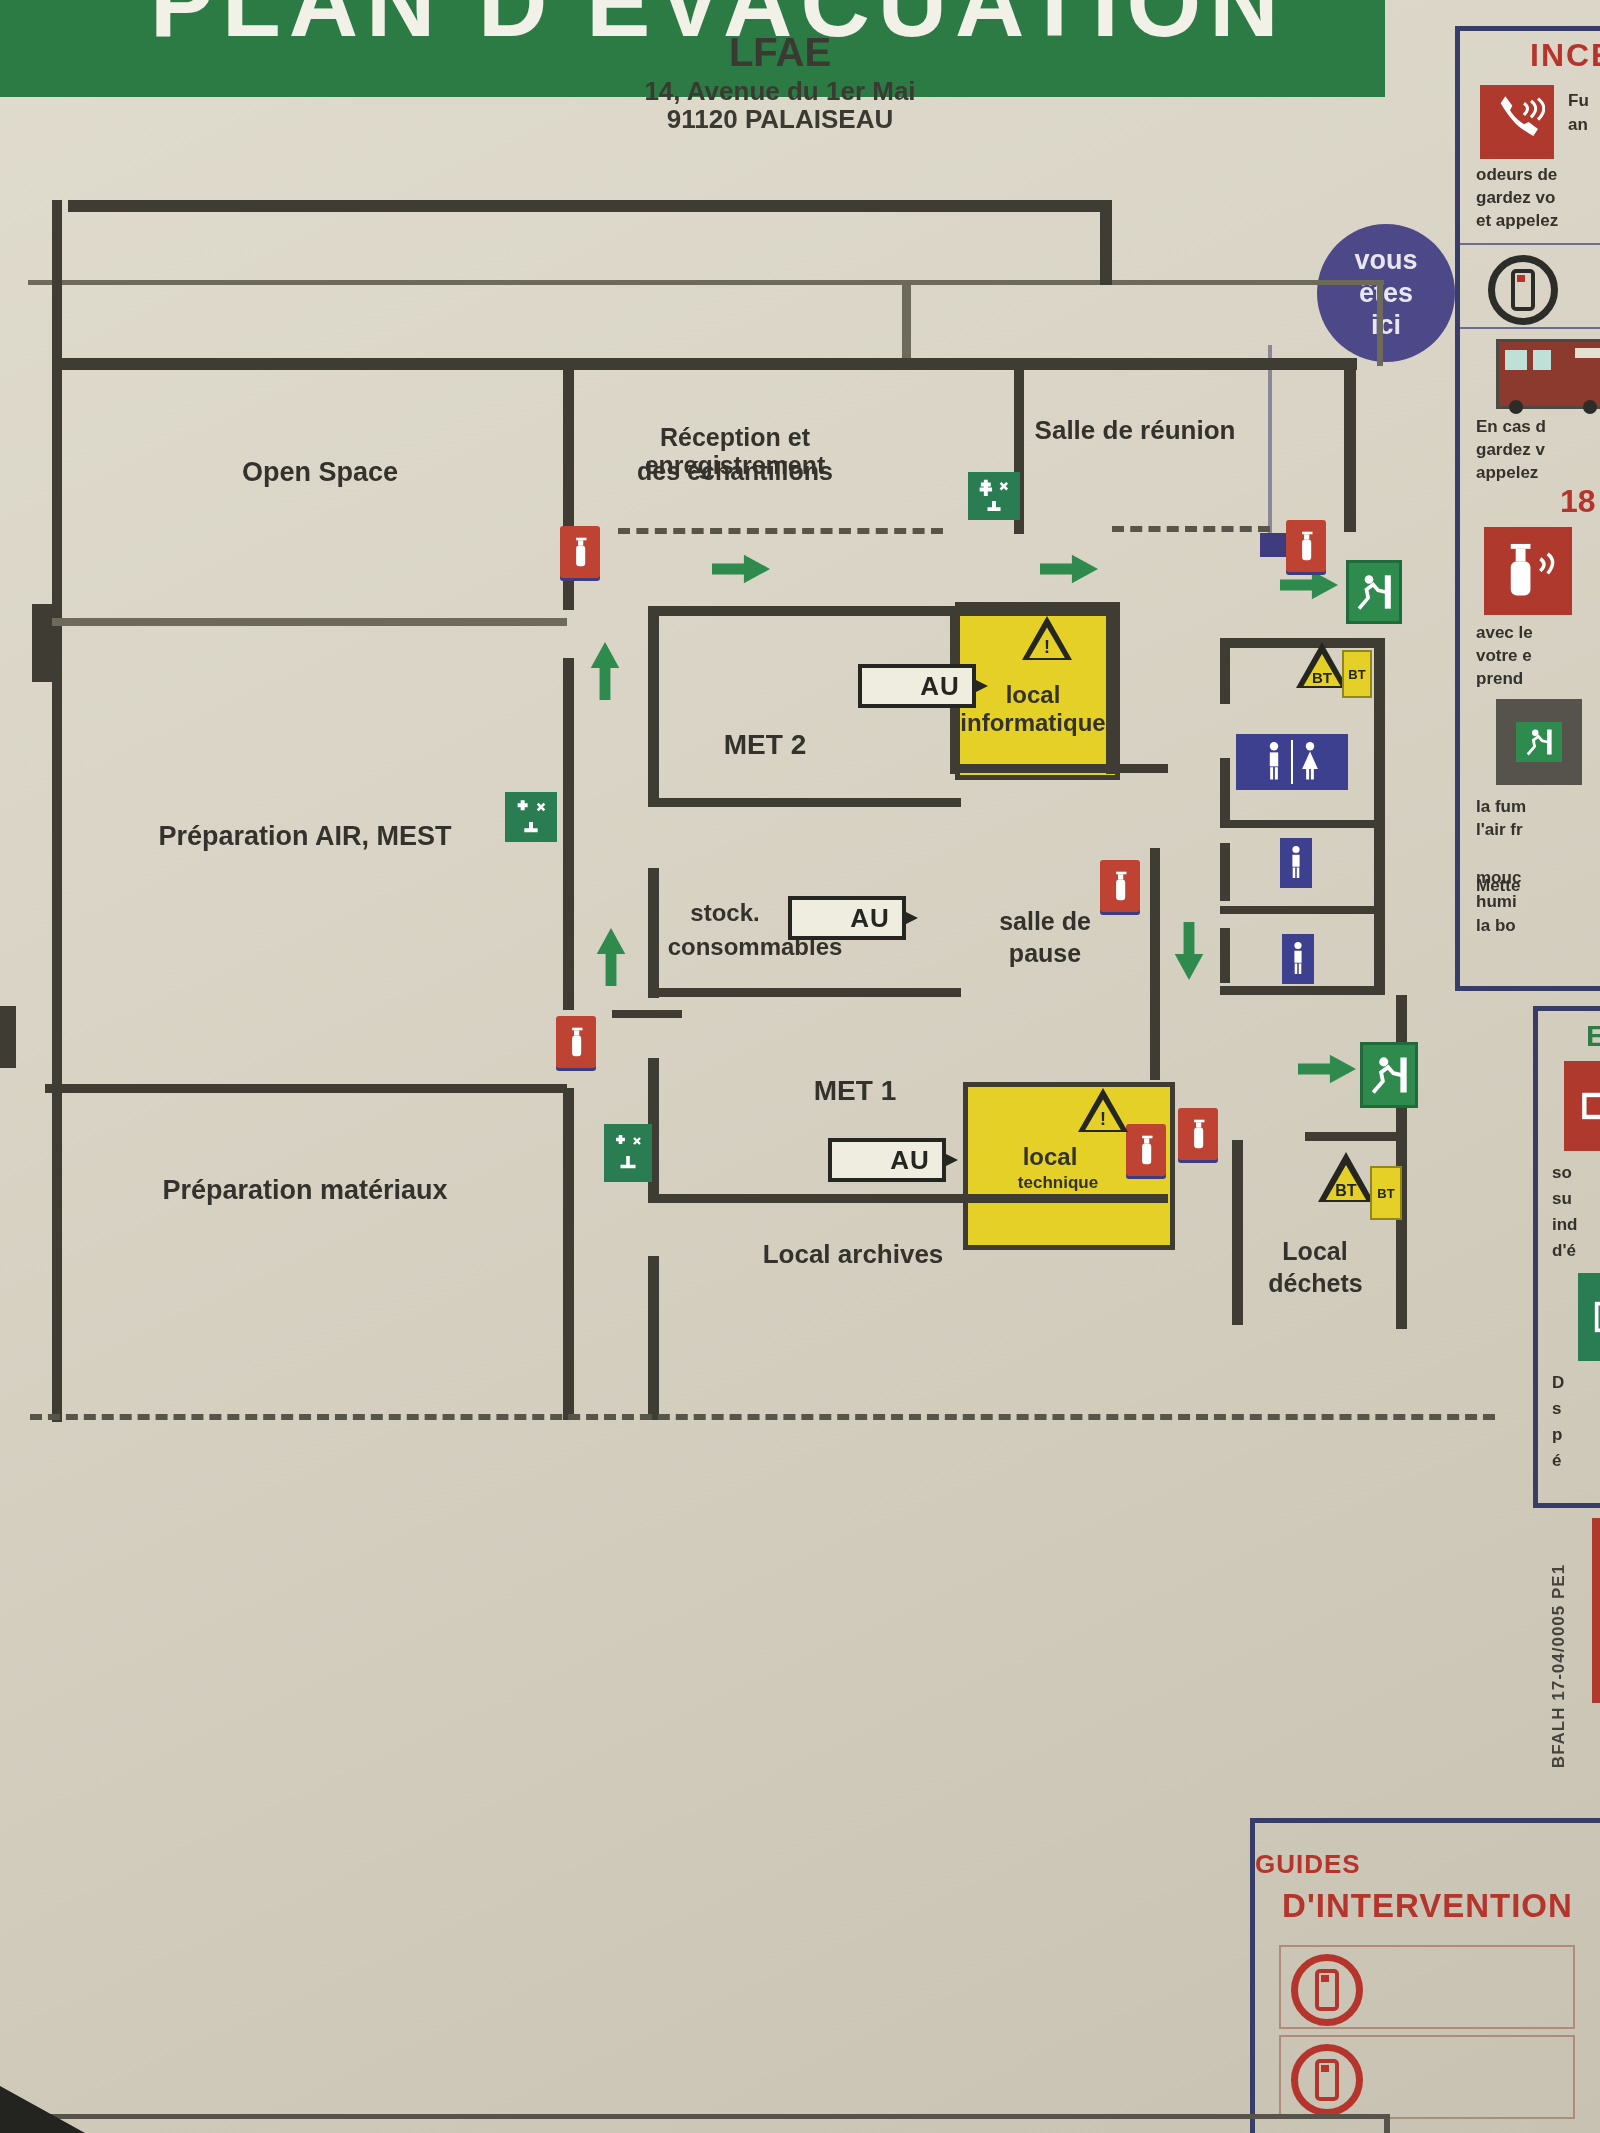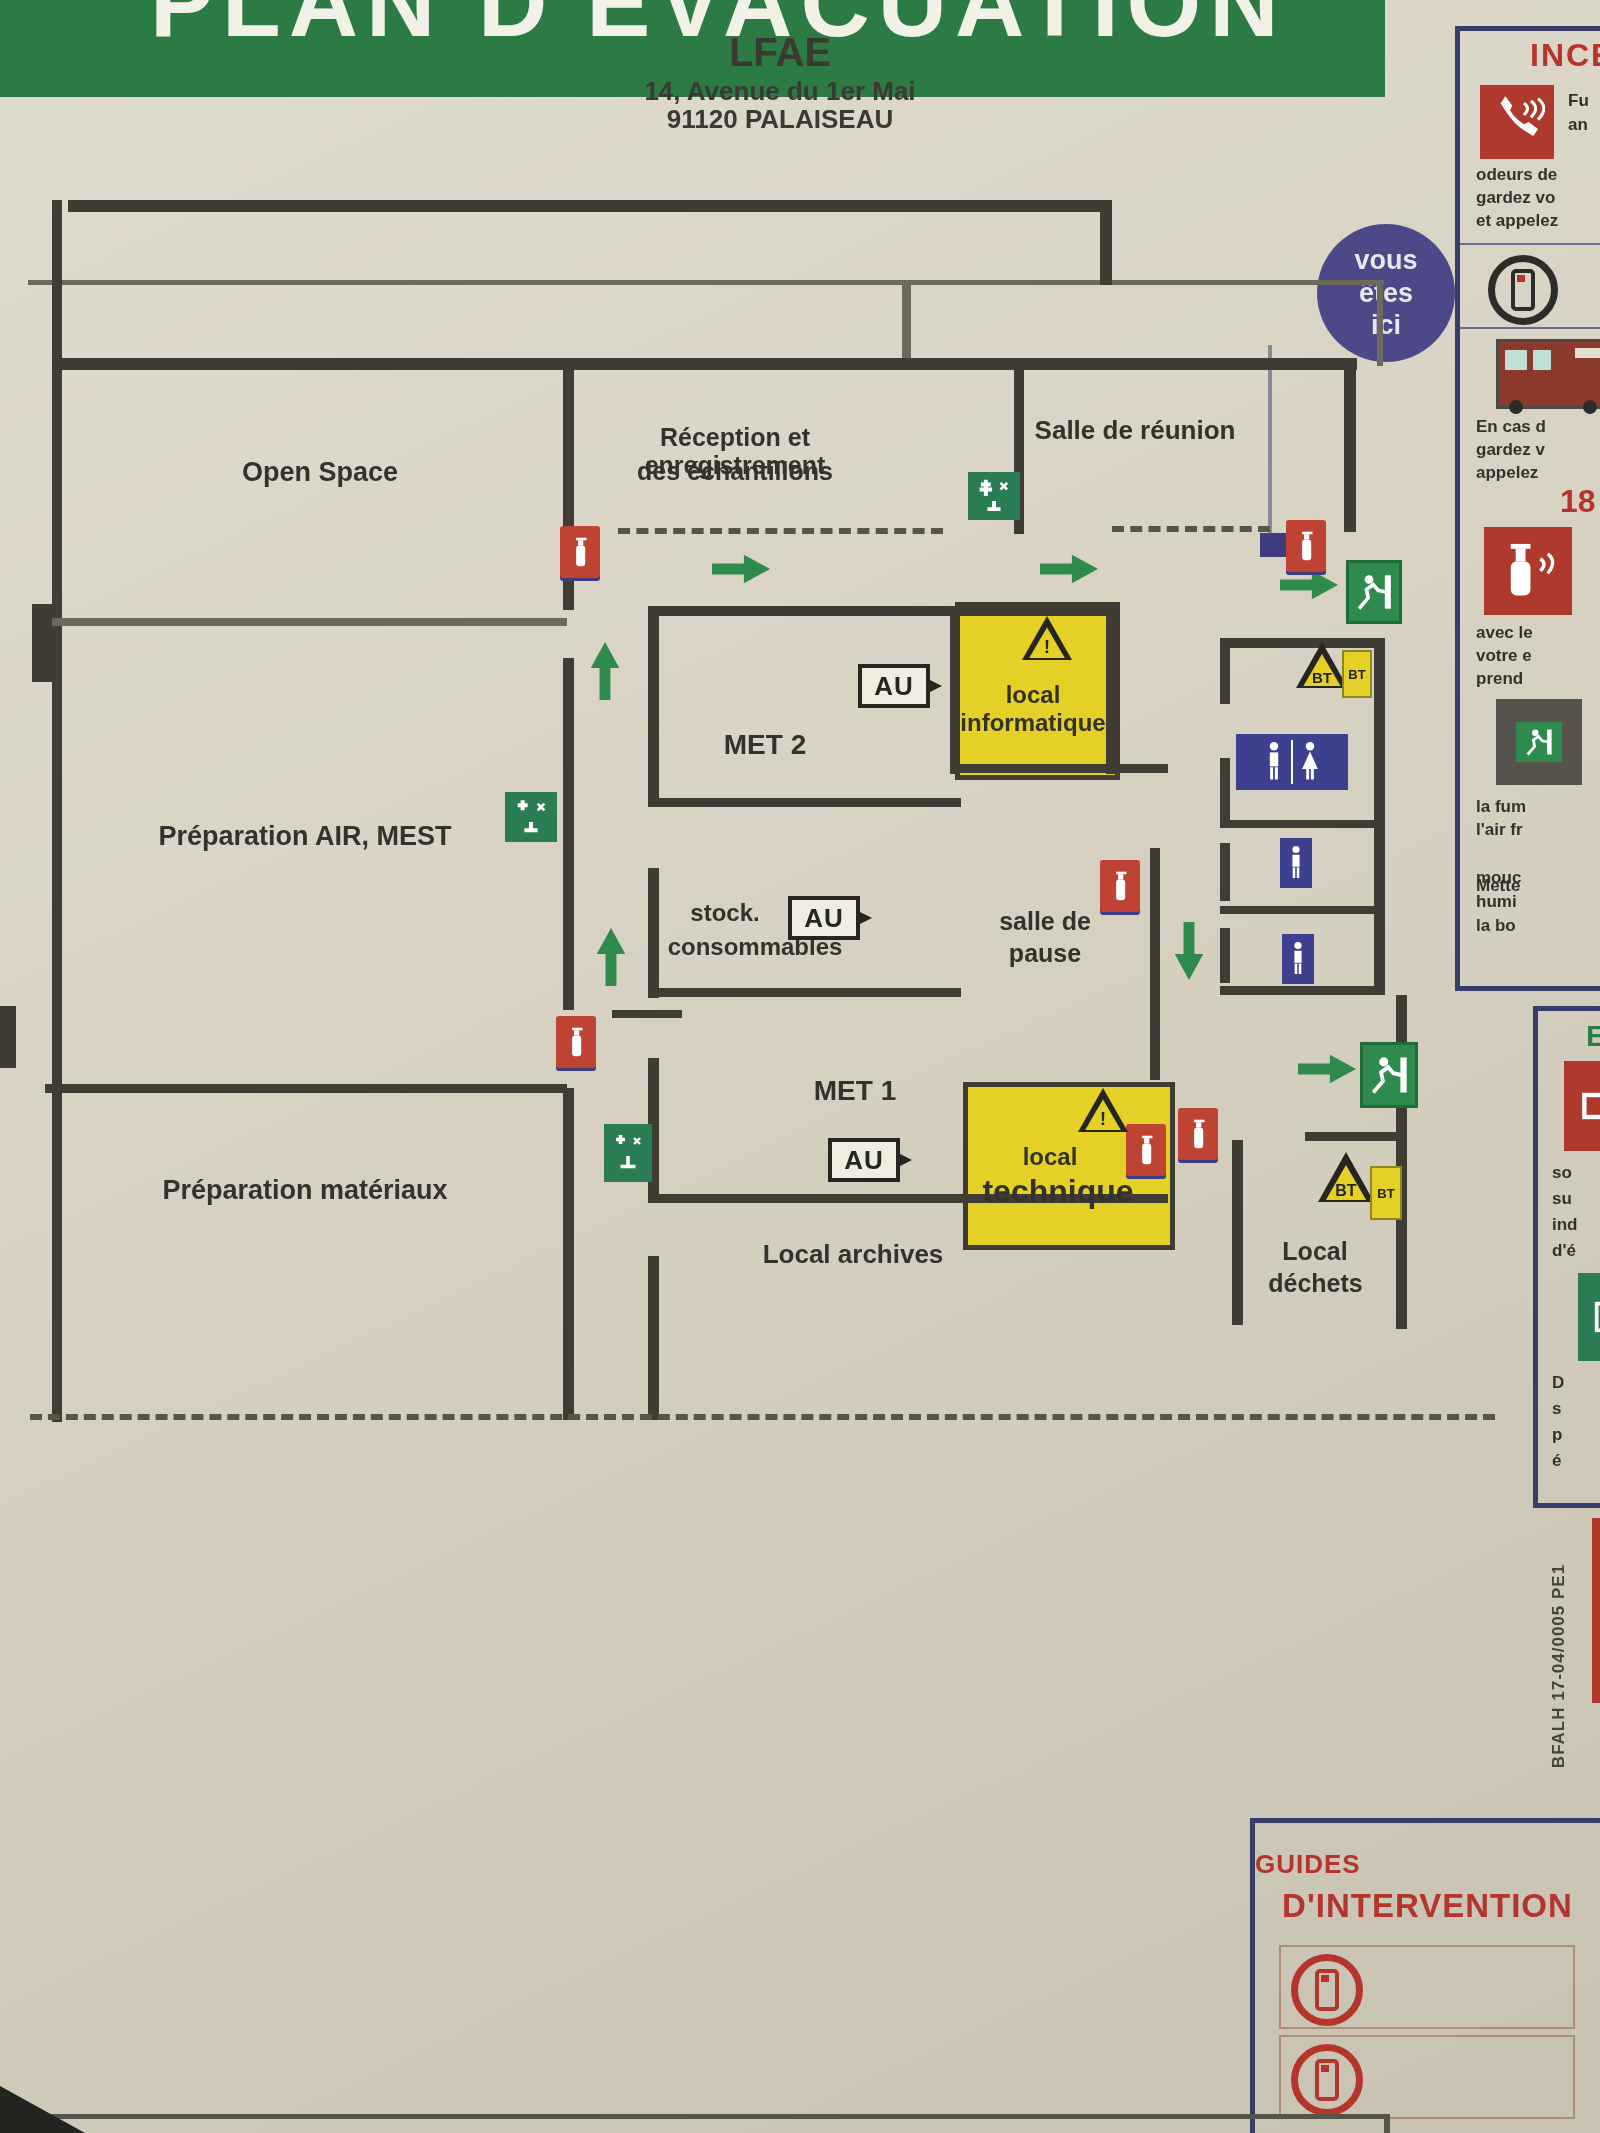--- a/index.html
+++ b/index.html
@@ -14,21 +14,21 @@
   .dashed{position:absolute;border-top:6px dashed #57554a;background:none;}
   .rlabel{position:absolute;font-weight:bold;color:#33322c;text-align:center;line-height:1.1;}
   .arrow{position:absolute;background:#2f8a4e;}
   .arr-up{clip-path:polygon(50% 0,92% 45%,66% 45%,66% 100%,34% 100%,34% 45%,8% 45%);}
   .arr-down{clip-path:polygon(50% 100%,92% 55%,66% 55%,66% 0,34% 0,34% 55%,8% 55%);}
   .arr-right{clip-path:polygon(0 34%,55% 34%,55% 8%,100% 50%,55% 92%,55% 66%,0 66%);}
   .ext{position:absolute;background:#bf4333;border-radius:3px;display:flex;align-items:center;justify-content:center;box-shadow:0 3px 0 #3e3c7e;}
   .exitsign{position:absolute;background:#2f8a4e;border:3px solid #1f6b3a;display:flex;align-items:center;justify-content:center;}
   .eyewash{position:absolute;background:#2a7d52;display:flex;align-items:center;justify-content:center;}
   .au{position:absolute;background:#efece0;border:4px solid #262620;display:flex;align-items:center;justify-content:center;
-      font-weight:bold;font-size:26px;color:#262620;letter-spacing:1px;}
+      font-weight:bold;font-size:26px;color:#262620;letter-spacing:1px;padding-left:46px;}
   .au:after{content:"";position:absolute;right:-16px;top:50%;margin-top:-7px;width:0;height:0;
       border-left:14px solid #262620;border-top:7px solid transparent;border-bottom:7px solid transparent;}
   .tri{position:absolute;}
   .tri .t-outer{position:absolute;left:0;top:0;width:100%;height:100%;background:#262620;
       clip-path:polygon(50% 0,100% 100%,0 100%);}
   .tri .t-inner{position:absolute;left:14%;top:26%;width:72%;height:70%;background:#e4d026;
       clip-path:polygon(50% 0,100% 100%,0 100%);display:flex;align-items:flex-end;justify-content:center;
       font-weight:bold;color:#262620;}
   .bt-tag{position:absolute;background:#e4d026;border:2px solid #8f861d;color:#262620;font-weight:bold;
       display:flex;align-items:center;justify-content:center;}
@@ -124,21 +124,21 @@
   <div class="rlabel" style="left:700px;top:730px;width:130px;font-size:28px;">MET 2</div>
   <div class="rlabel" style="left:958px;top:682px;width:150px;font-size:24px;">local</div>
   <div class="rlabel" style="left:952px;top:710px;width:162px;font-size:24px;">informatique</div>
   <div class="rlabel" style="left:665px;top:900px;width:120px;font-size:24px;">stock.</div>
   <div class="rlabel" style="left:650px;top:934px;width:210px;font-size:24px;">consommables</div>
   <div class="rlabel" style="left:975px;top:908px;width:140px;font-size:25px;">salle de</div>
   <div class="rlabel" style="left:975px;top:940px;width:140px;font-size:25px;">pause</div>
   <div class="rlabel" style="left:790px;top:1076px;width:130px;font-size:28px;">MET 1</div>
   <div class="rlabel" style="left:135px;top:1176px;width:340px;font-size:27px;">Préparation matériaux</div>
   <div class="rlabel" style="left:960px;top:1144px;width:180px;font-size:24px;">local</div>
-  <div class="rlabel" style="left:960px;top:1174px;width:196px;font-size:32px;">technique</div>
+  <div class="rlabel" style="left:960px;top:1174px;width:196px;font-size:17px;">technique</div>
   <div class="rlabel" style="left:718px;top:1240px;width:270px;font-size:26px;">Local archives</div>
   <div class="rlabel" style="left:1250px;top:1238px;width:130px;font-size:25px;">Local</div>
   <div class="rlabel" style="left:1243px;top:1270px;width:145px;font-size:25px;">déchets</div>
 
   <div class="arrow arr-up" style="left:588px;top:642px;width:34px;height:58px;"></div>
   <div class="arrow arr-up" style="left:594px;top:928px;width:34px;height:58px;"></div>
   <div class="arrow arr-down" style="left:1172px;top:922px;width:34px;height:58px;"></div>
   <div class="arrow arr-right" style="left:712px;top:552px;width:58px;height:34px;"></div>
   <div class="arrow arr-right" style="left:1040px;top:552px;width:58px;height:34px;"></div>
   <div class="arrow arr-right" style="left:1280px;top:568px;width:58px;height:34px;"></div>

